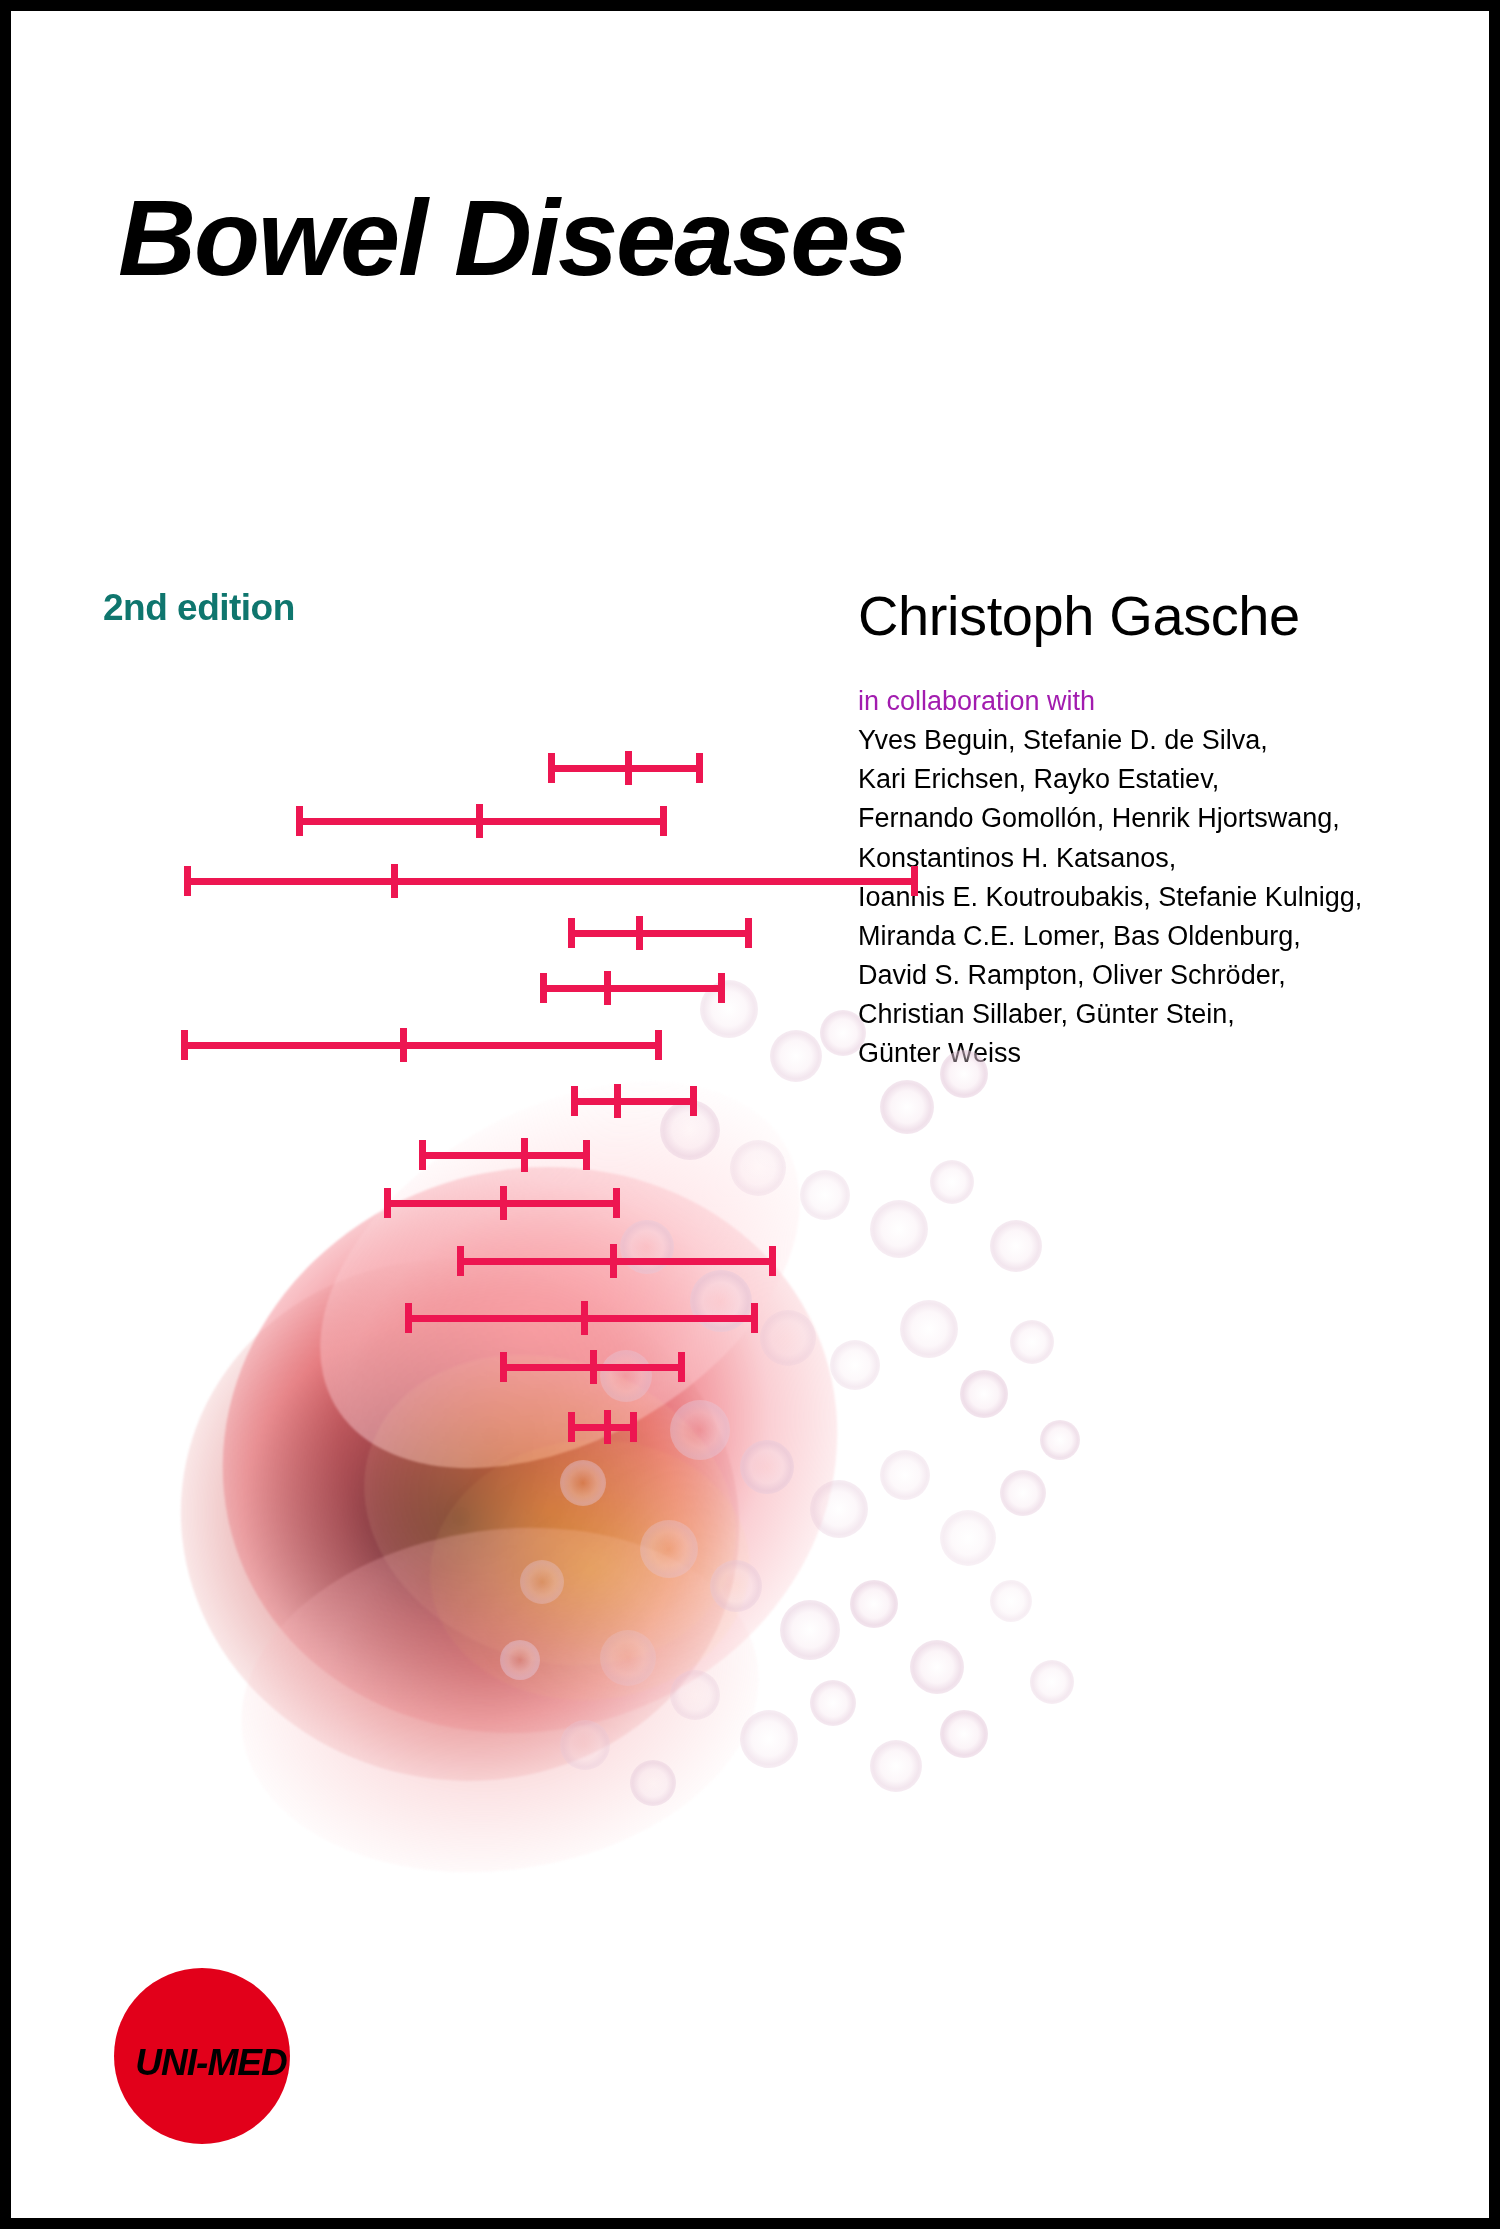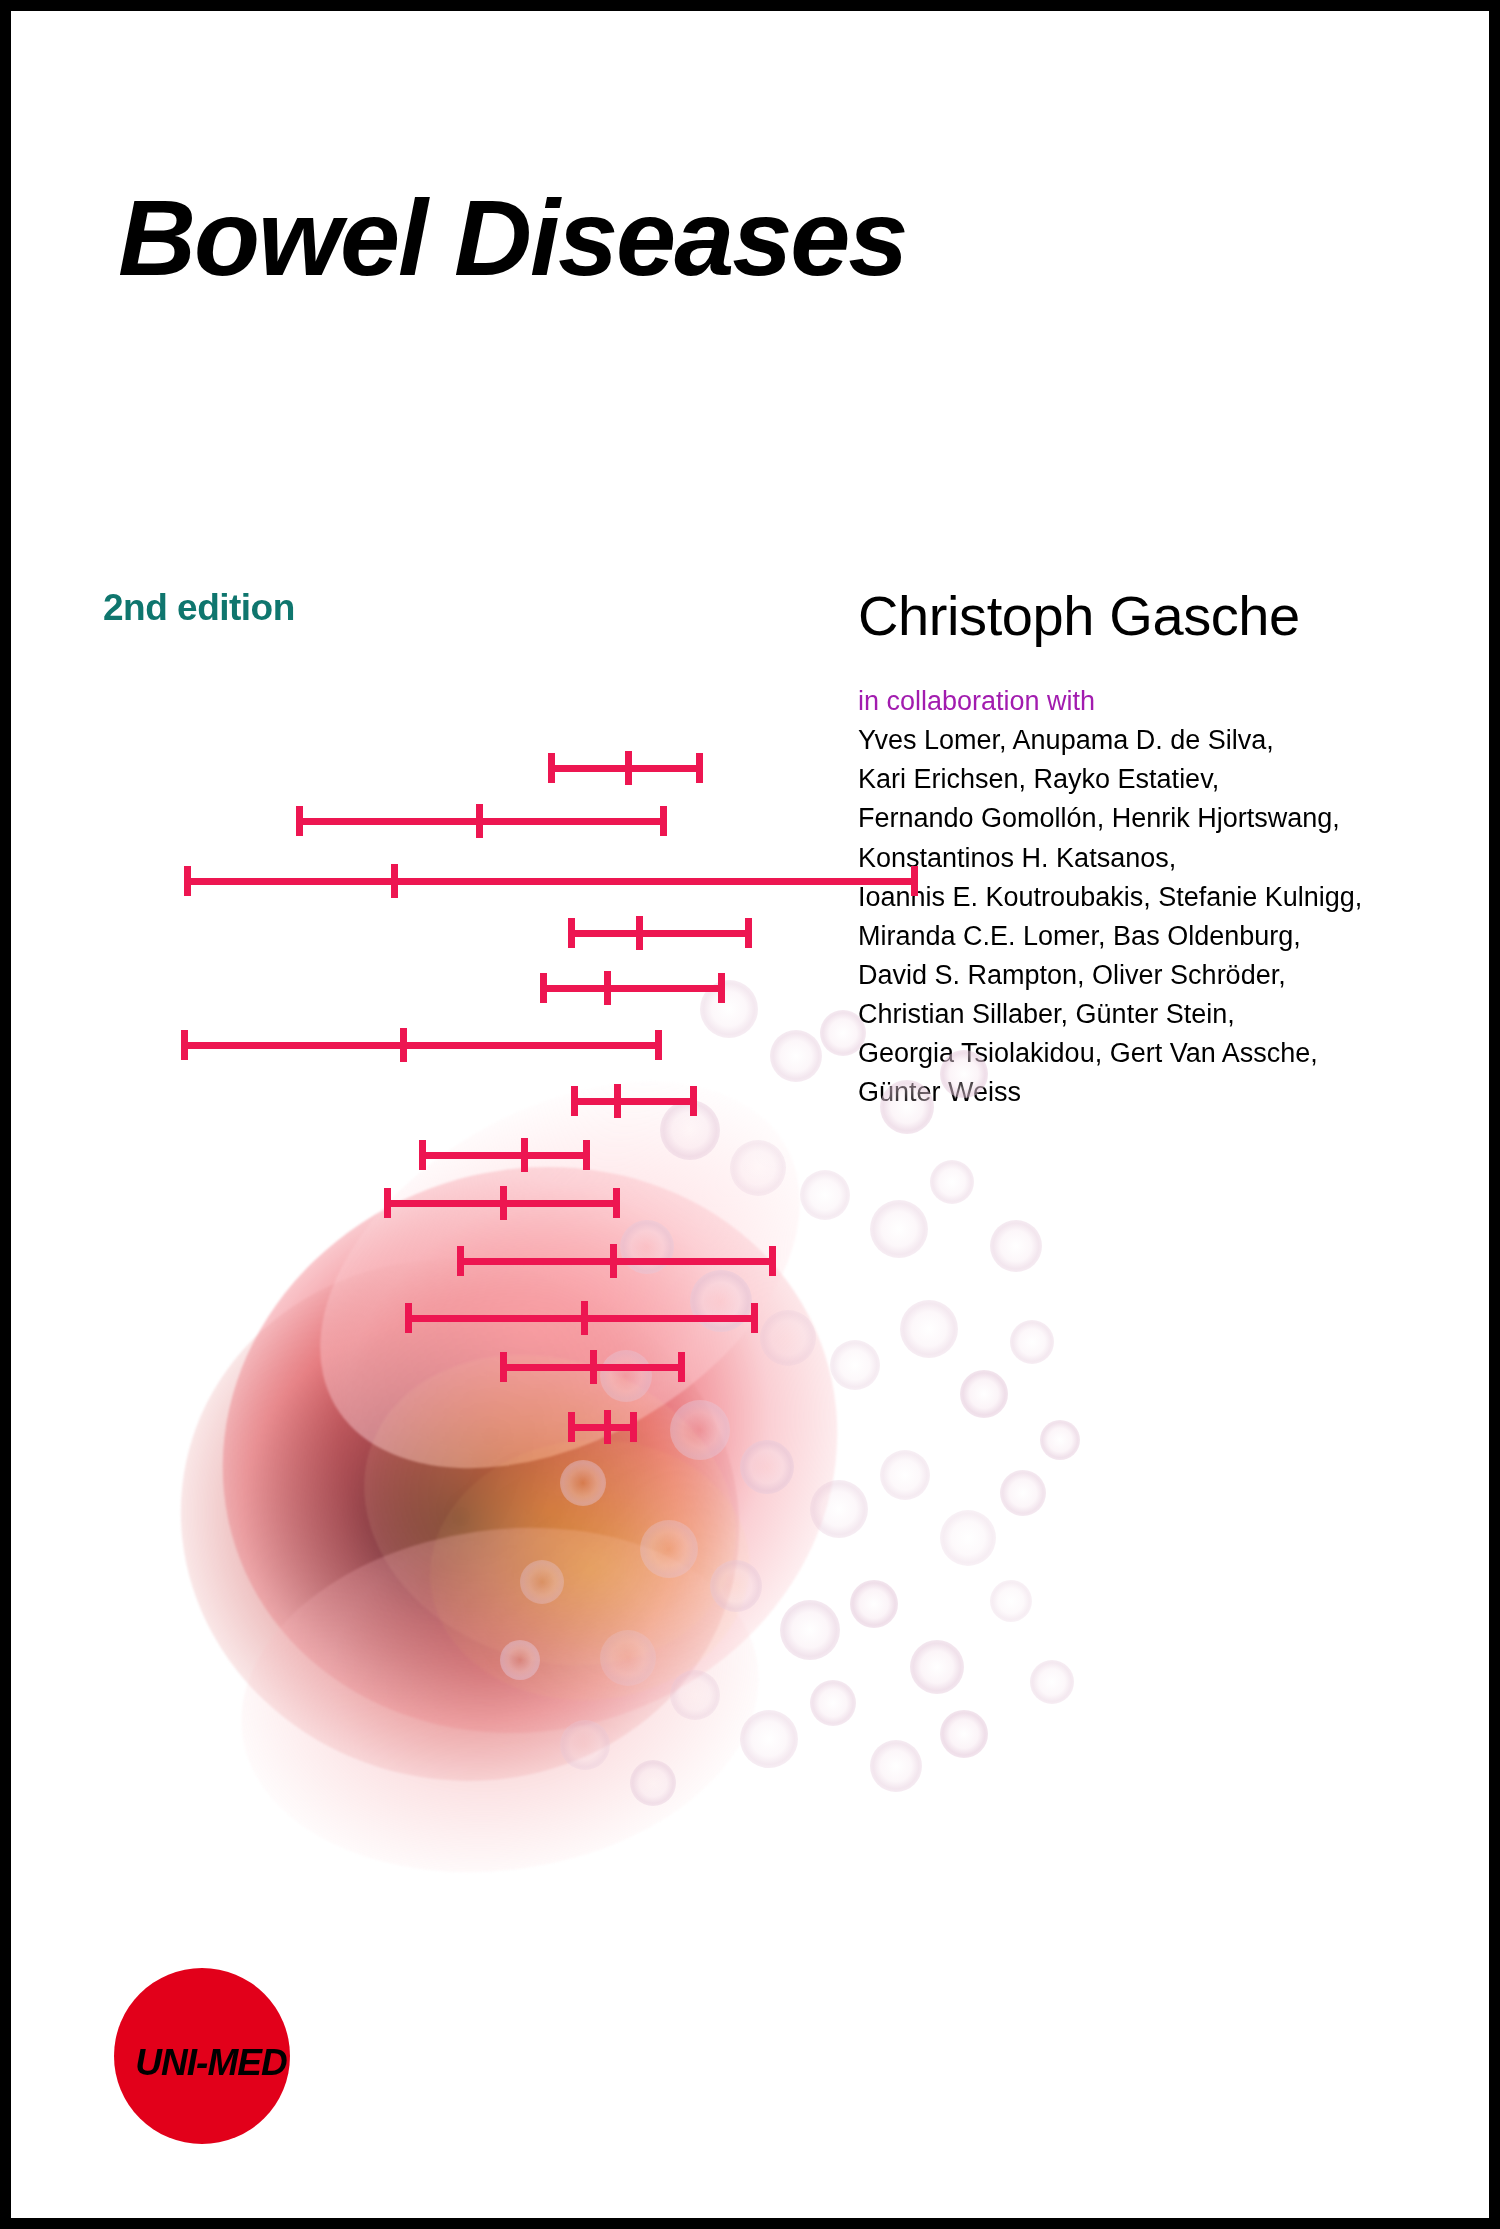--- a/index.html
+++ b/index.html
@@ -203,29 +203,28 @@
 
   <div class="title-block">
     <div class="title-line">Bowel Diseases</div>
   </div>
 
   <div class="edition">2nd edition</div>
 
   <div class="author-block">
     <div class="author-name">Christoph Gasche</div>
     <div class="collab-intro">in collaboration with</div>
-    <div class="collab-line">Yves Lomer, Anupama D. de Silva,</div>
+    <div class="collab-line">Yves Beguin, Stefanie D. de Silva,</div>
     <div class="collab-line">Kari Erichsen, Rayko Estatiev,</div>
     <div class="collab-line">Fernando Gomollón, Henrik Hjortswang,</div>
     <div class="collab-line">Konstantinos H. Katsanos,</div>
     <div class="collab-line">Ioannis E. Koutroubakis, Stefanie Kulnigg,</div>
     <div class="collab-line">Miranda C.E. Lomer, Bas Oldenburg,</div>
     <div class="collab-line">David S. Rampton, Oliver Schröder,</div>
     <div class="collab-line">Christian Sillaber, Günter Stein,</div>
-    <div class="collab-line">Georgia Tsiolakidou, Gert Van Assche,</div>
     <div class="collab-line">Günter Weiss</div>
   </div>
 
   <div class="artwork">
     <div class="smear">
       <div class="l sm1"></div>
       <div class="l sm2"></div>
       <div class="l sm3"></div>
       <div class="l sm4"></div>
       <div class="l sm5"></div>

